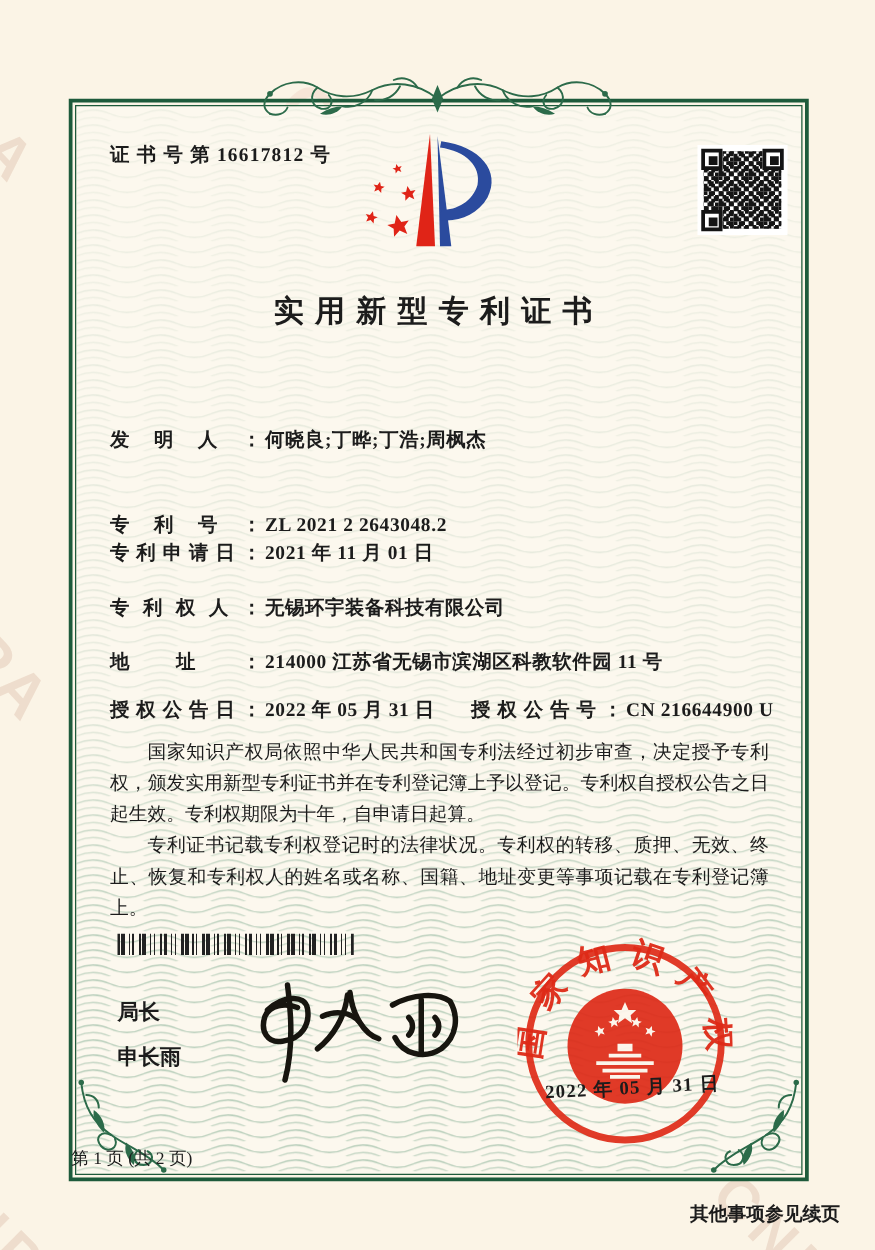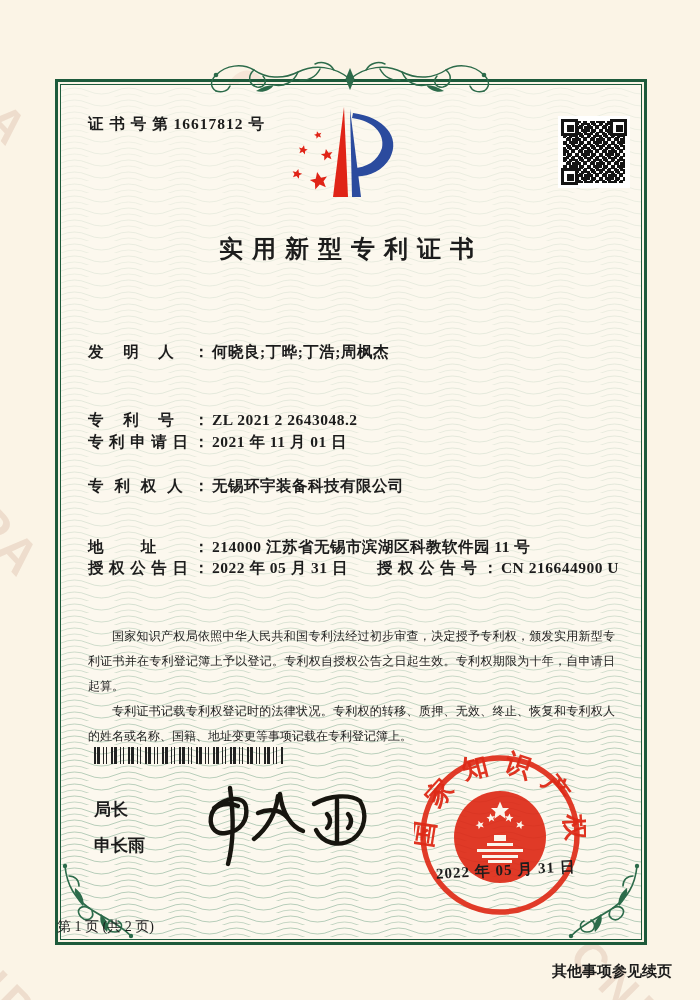--- a/index.html
+++ b/index.html
@@ -50,22 +50,22 @@
   .qr-f1{left:3px;top:3px;} .qr-f2{right:3px;top:3px;} .qr-f3{left:3px;bottom:3px;}
   .title{position:absolute;left:57px;top:213px;width:588px;text-align:center;
          font-size:24px;font-weight:700;letter-spacing:9px;z-index:4;margin-top:20px;}
   
   .field-row{position:absolute;left:88px;z-index:4;font-size:15.5px;font-weight:700;
              white-space:nowrap;}
   .flabel{display:inline-block;width:121px;text-align:justify;text-align-last:justify;}
   .fvalue{margin-left:3px;letter-spacing:0.5px;}
   .grant-row .flabel2{margin-left:29px;}
   
-  .body-text{position:absolute;left:88px;top:624px;width:527px;z-index:4;
-             font-size:12px;line-height:25px;text-align:justify;}
+  .body-text{position:absolute;left:88px;top:590px;width:527px;z-index:4;
+             font-size:15px;line-height:25px;text-align:justify;}
   .body-text p{text-indent:2em;}
   
   .barcode{position:absolute;left:94px;top:747px;width:189px;height:17px;z-index:4;
       background:repeating-linear-gradient(90deg,
         #222 0 2px,transparent 2px 3px,#222 3px 6px,transparent 6px 9px,
         #222 9px 10px,transparent 10px 12px,#222 12px 13px,transparent 13px 17px);}
   .director{position:absolute;left:94px;top:792px;z-index:4;font-size:17px;
             font-weight:600;line-height:36px;}
   .signature{position:absolute;left:190px;top:778px;width:190px;height:95px;z-index:4;}
   .seal{position:absolute;left:414px;top:750px;width:172px;height:172px;z-index:5;}
@@ -185,21 +185,21 @@
   </div>
   <div class="field-row" style="top:410px">
     <span class="flabel">专利号：</span><span class="fvalue">ZL 2021 2 2643048.2</span>
   </div>
   <div class="field-row" style="top:432px">
     <span class="flabel">专利申请日：</span><span class="fvalue">2021 年 11 月 01 日</span>
   </div>
   <div class="field-row" style="top:476px">
     <span class="flabel">专利权人：</span><span class="fvalue">无锡环宇装备科技有限公司</span>
   </div>
-  <div class="field-row" style="top:537px">
+  <div class="field-row" style="top:519px">
     <span class="flabel">地址：</span><span class="fvalue">214000 江苏省无锡市滨湖区科教软件园 11 号</span>
   </div>
   <div class="field-row grant-row" style="top:558px">
     <span class="flabel">授权公告日：</span><span class="fvalue">2022 年 05 月 31 日</span><span class="flabel flabel2">授权公告号：</span><span class="fvalue">CN 216644900 U</span>
   </div>
 
   <div class="body-text">
     <p>国家知识产权局依照中华人民共和国专利法经过初步审查，决定授予专利权，颁发实用新型专利证书并在专利登记簿上予以登记。专利权自授权公告之日起生效。专利权期限为十年，自申请日起算。</p>
     <p>专利证书记载专利权登记时的法律状况。专利权的转移、质押、无效、终止、恢复和专利权人的姓名或名称、国籍、地址变更等事项记载在专利登记簿上。</p>
   </div>

